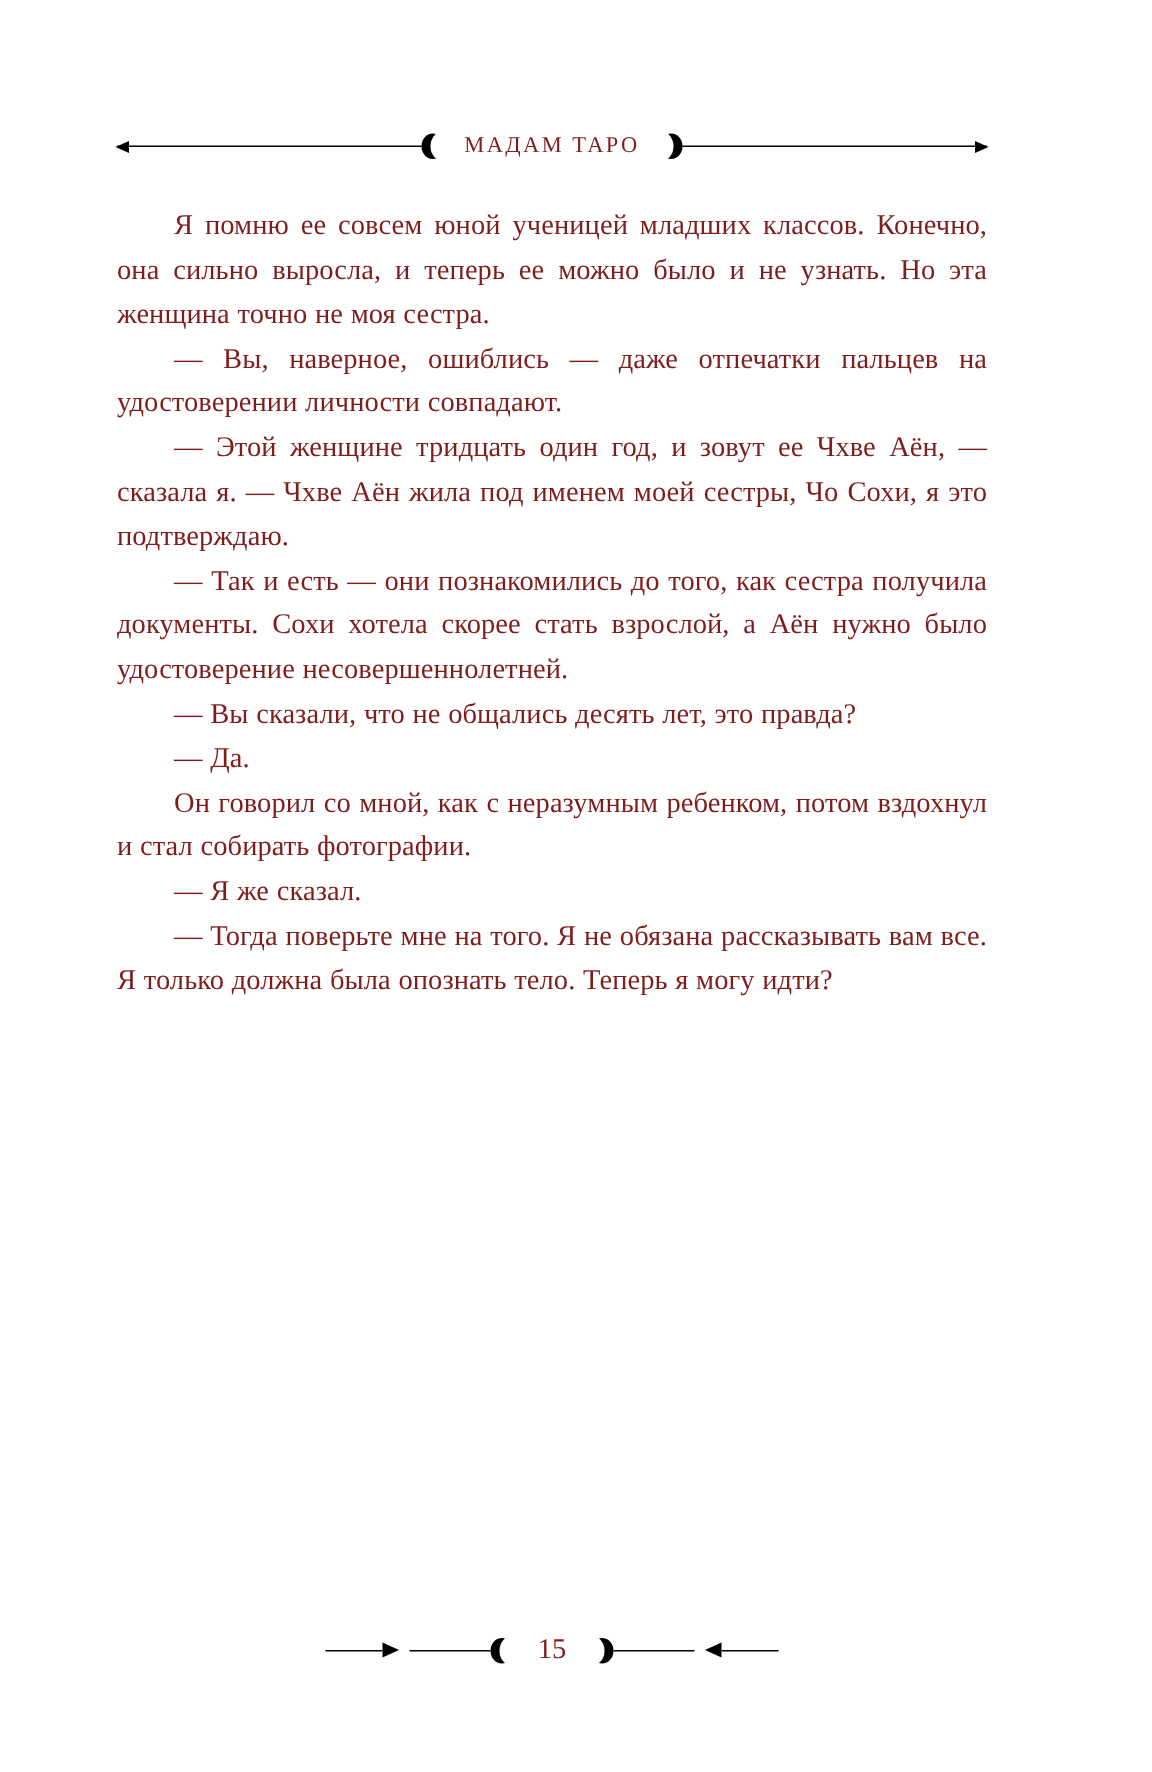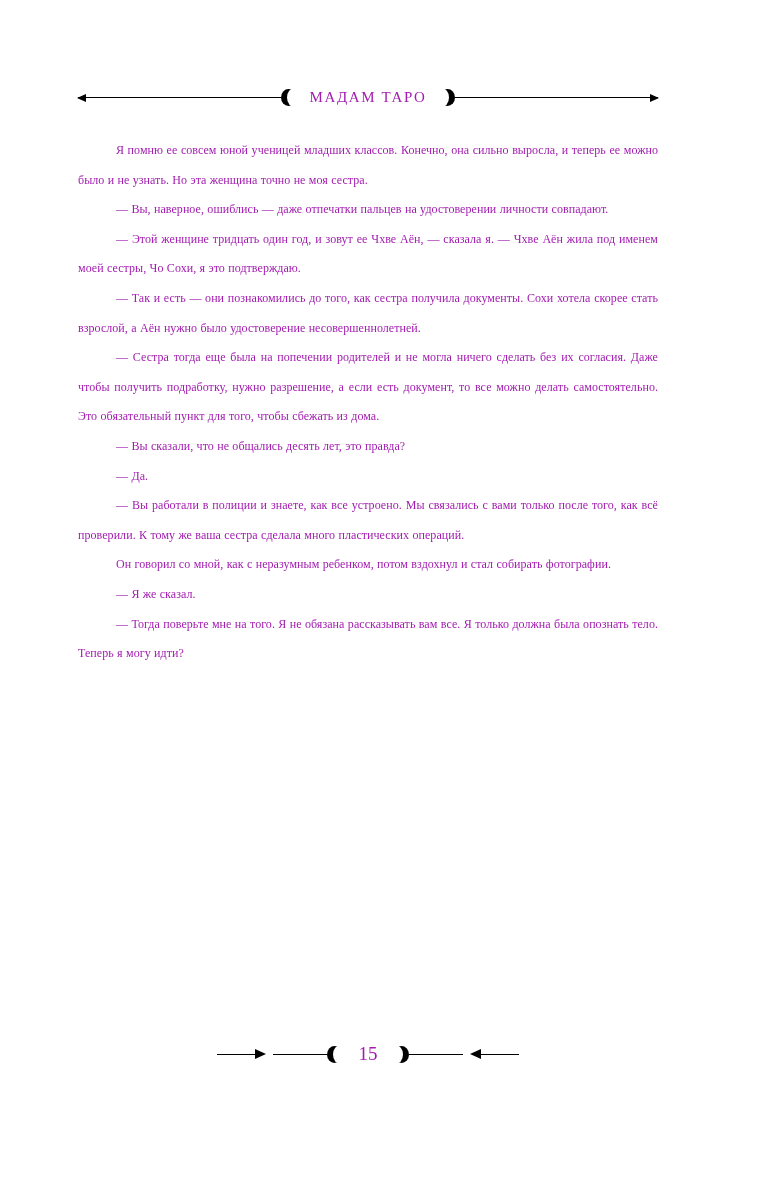--- a/index.html
+++ b/index.html
@@ -6,21 +6,21 @@
     margin: 0;
     padding: 0;
     background: #ffffff;
   }
   .page {
     position: relative;
     width: 768px;
     height: 1181px;
     background: #ffffff;
     font-family: "Liberation Serif", "DejaVu Serif", serif;
-    color: #a21caf;
+    color: #7f1d1d;
     overflow: hidden;
   }
   .content {
     position: absolute;
     left: 78px;
     top: 84px;
     width: 580px;
   }
 
   
@@ -86,33 +86,33 @@
     font-variant: small-caps;
     text-transform: uppercase;
     padding: 0 14px;
     white-space: nowrap;
     font-weight: 400;
   }
 
   
   .body p {
     margin: 0;
-    font-size: 12px;
+    font-size: 19px;
     line-height: 29.6px;
     text-align: justify;
     text-indent: 38px;
     letter-spacing: 0.05px;
     word-spacing: 0.3px;
   }
 
   
   .footer {
     position: absolute;
     left: 78px;
-    top: 1040px;
+    top: 1086px;
     width: 580px;
     display: flex;
     align-items: center;
     justify-content: center;
     height: 28px;
     font-family: Liberation Serif, serif;
   }
   .footer .orn {
     flex: 0 0 auto;
     display: flex;
@@ -153,24 +153,22 @@
       <span class="head-title">МАДАМ ТАРО</span>
       <span class="moon right"></span>
       <span class="rule right"></span>
     </div>
 
     <div class="body">
       <p>Я помню ее совсем юной ученицей младших классов. Конечно, она сильно выросла, и теперь ее можно было и не узнать. Но эта женщина точно не моя сестра.</p>
       <p>— Вы, наверное, ошиблись — даже отпечатки пальцев на удостоверении личности совпадают.</p>
       <p>— Этой женщине тридцать один год, и зовут ее Чхве Аён, — сказала я. — Чхве Аён жила под именем моей сестры, Чо Сохи, я это подтверждаю.</p>
       <p>— Так и есть — они познакомились до того, как сестра получила документы. Сохи хотела скорее стать взрослой, а Аён нужно было удостоверение несовершеннолетней.</p>
-      <p>— Сестра тогда еще была на попечении родителей и не могла ничего сделать без их согласия. Даже чтобы получить подработку, нужно разрешение, а если есть документ, то все можно делать самостоятельно. Это обязательный пункт для того, чтобы сбежать из дома.</p>
       <p>— Вы сказали, что не общались десять лет, это правда?</p>
       <p>— Да.</p>
-      <p>— Вы работали в полиции и знаете, как все устроено. Мы связались с вами только после того, как всё проверили. К тому же ваша сестра сделала много пластических операций.</p>
       <p>Он говорил со мной, как с неразумным ребенком, потом вздохнул и стал собирать фотографии.</p>
       <p>— Я же сказал.</p>
       <p>— Тогда поверьте мне на того. Я не обязана рассказывать вам все. Я только должна была опознать тело. Теперь я могу идти?</p>
     </div>
 
   </div>
 
   <div class="footer">
     <span class="orn">
       <span class="seg s1"></span>

